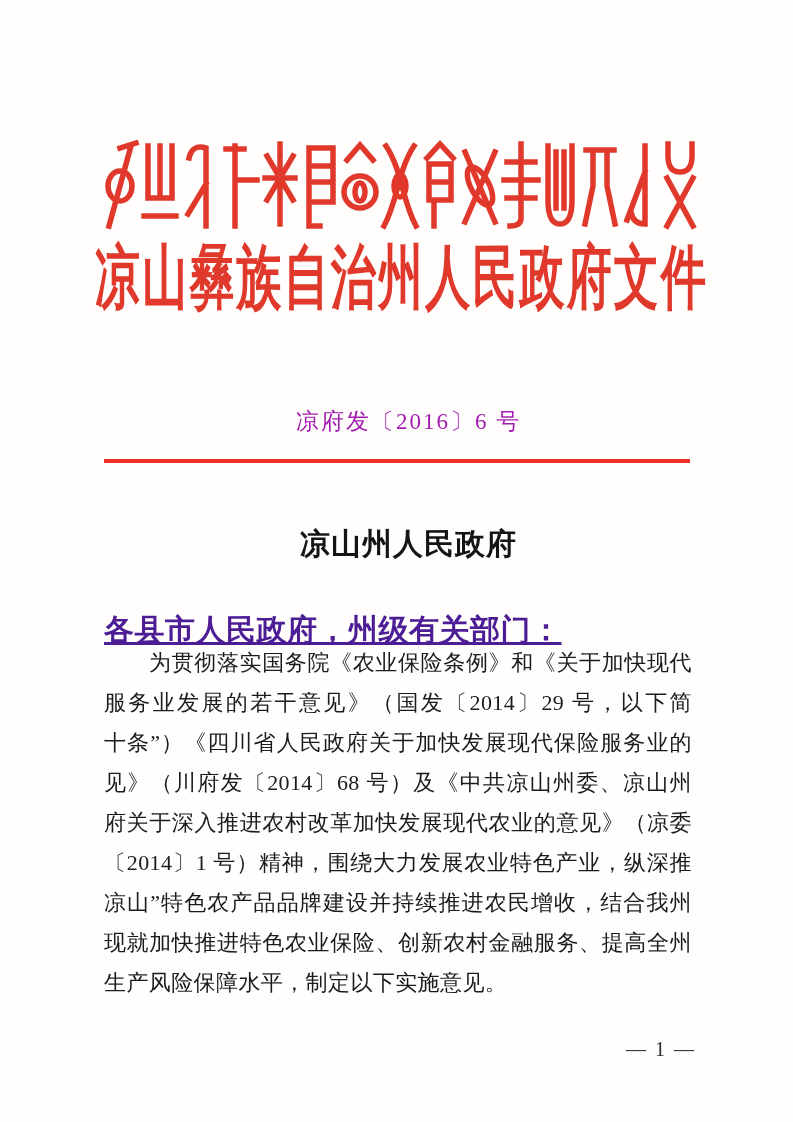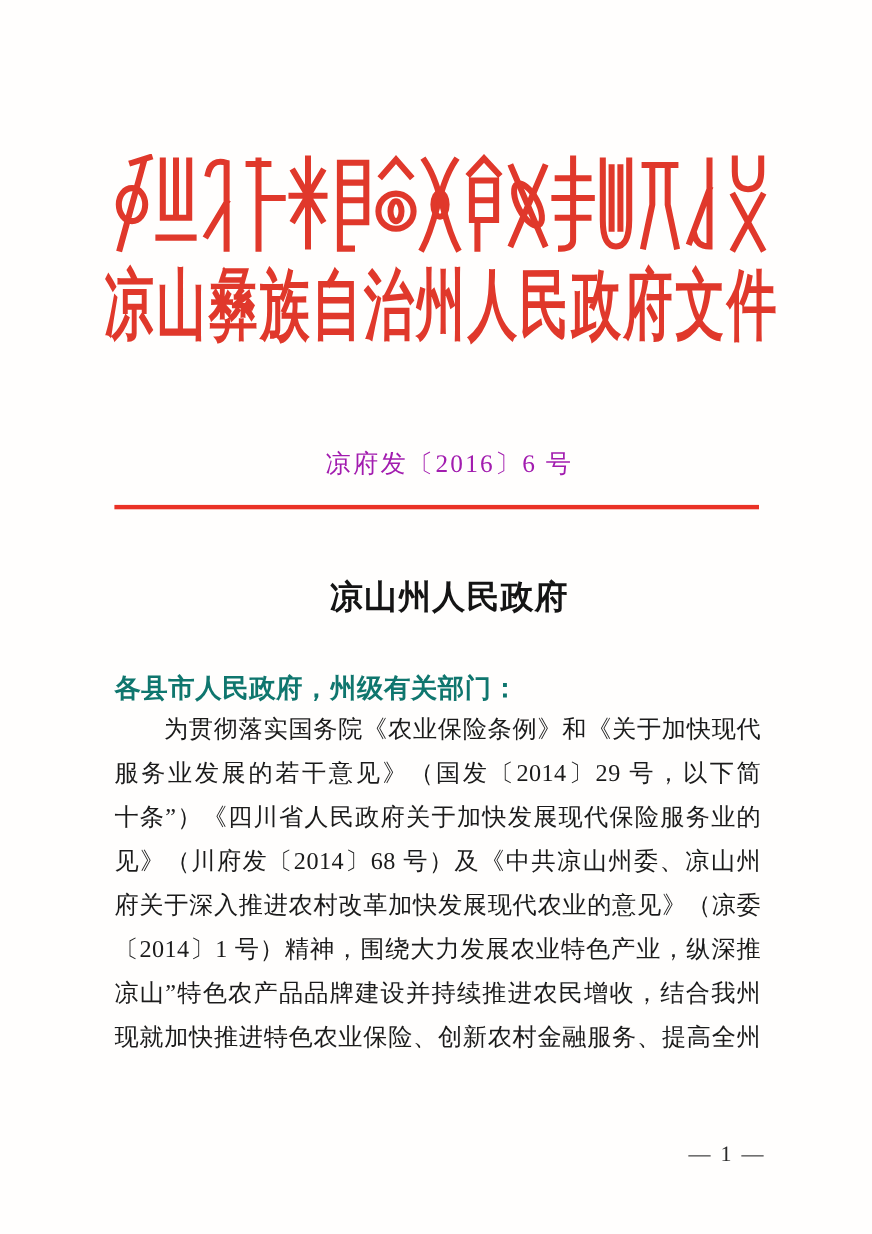--- a/index.html
+++ b/index.html
@@ -62,24 +62,25 @@
     line-height: 43px;
     color: #141414;
     letter-spacing: 1px;
     margin-top: 44px;
   }
   
   .salutation {
     position: absolute;
     left: 104px; top: 610px;
     width: 588px;
-    font-size: 24px;
+    font-size: 30px;
     font-weight: bold;
     letter-spacing: 0.5px;
-    color: #0f766e;
+    color: #4c1d95;
+    text-decoration: underline;
   }
   .body-para {
     position: absolute;
     left: 104px; top: 643px;
     width: 588px;
     font-size: 22px;
     line-height: 40px;
     color: #1b1b1b;
   }
   .body-line {
@@ -177,17 +178,18 @@
 
   <div class="body-para">
     <div class="body-line fill indent">为贯彻落实国务院《农业保险条例》和《关于加快现代保险</div>
     <div class="body-line fill">服务业发展的若干意见》（国发〔2014〕29 号，以下简称“新国</div>
     <div class="body-line fill">十条”）《四川省人民政府关于加快发展现代保险服务业的实施意</div>
     <div class="body-line fill">见》（川府发〔2014〕68 号）及《中共凉山州委、凉山州人民政</div>
     <div class="body-line fill">府关于深入推进农村改革加快发展现代农业的意见》（凉委发</div>
     <div class="body-line fill">〔2014〕1 号）精神，围绕大力发展农业特色产业，纵深推进“大</div>
     <div class="body-line fill">凉山”特色农产品品牌建设并持续推进农民增收，结合我州实际，</div>
     <div class="body-line fill">现就加快推进特色农业保险、创新农村金融服务、提高全州农业</div>
+    <div class="body-line">生产风险保障水平，制定以下实施意见。</div>
   </div>
 
   <div class="page-number">— 1 —</div>
 
 </div>
 
 </body></html>

